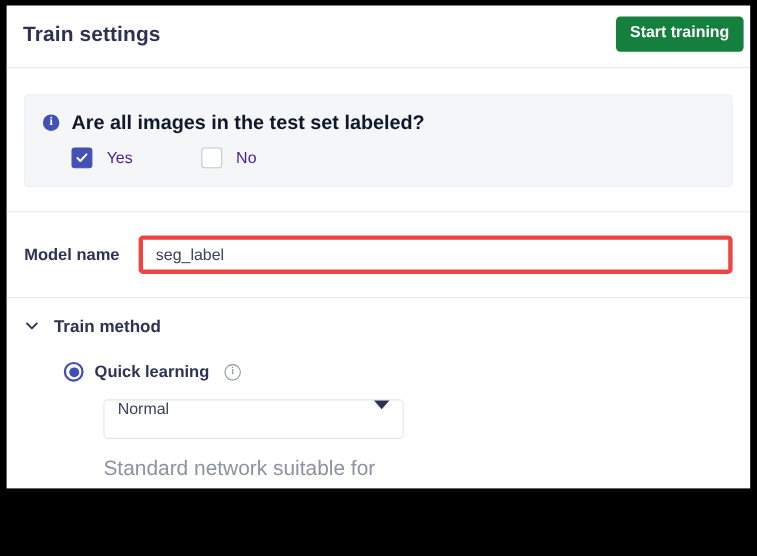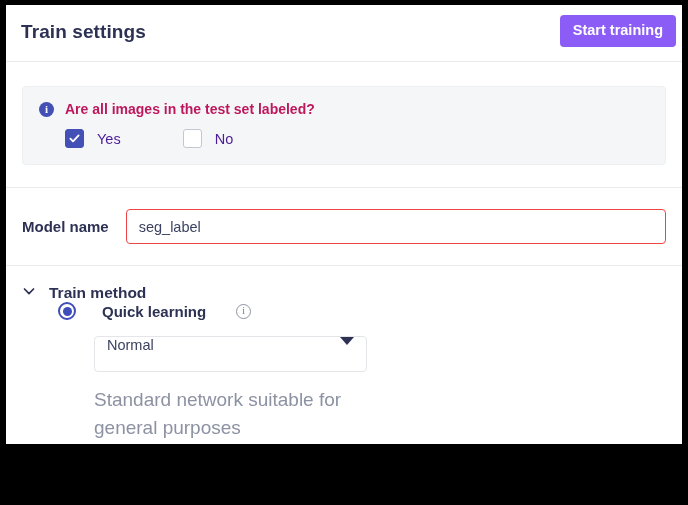--- a/index.html
+++ b/index.html
@@ -47,21 +47,21 @@
     font-size: 19px;
     font-weight: bold;
     color: #2d3254;
     letter-spacing: 0.1px;
     white-space: nowrap;
   }
   .start-training-btn {
     position: absolute;
     right: 6px;
     top: 10px;
-    background: #8b5cf6;
+    background: #15803d;
     color: #ffffff;
     font-size: 14.5px;
     font-weight: bold;
     border: none;
     border-radius: 4px;
     padding: 8px 13px 9px 13px;
     cursor: pointer;
     font-family: "Liberation Sans", sans-serif;
     line-height: 1;
     white-space: nowrap;
@@ -99,23 +99,23 @@
     font-size: 11px;
     font-weight: bold;
     font-family: "Liberation Serif", serif;
     display: flex;
     align-items: center;
     justify-content: center;
     flex: 0 0 auto;
     line-height: 1;
   }
   .infobox-question {
-    font-size: 14px;
-    font-weight: bold;
-    color: #be185d;
+    font-size: 18px;
+    font-weight: bold;
+    color: #0f172a;
     white-space: nowrap;
   }
   .choices {
     display: flex;
     align-items: center;
     margin-top: 12px;
     padding-left: 26px;
   }
   .choice {
     display: flex;
@@ -164,21 +164,21 @@
     font-size: 15px;
     font-weight: bold;
     color: #2d3254;
     white-space: nowrap;
     flex: 0 0 auto;
   }
   .text-input {
     margin-left: 17px;
     flex: 1 1 auto;
     height: 35px;
-    border: 1px solid #ef4444;
+    border: 4px solid #ef4444;
     border-radius: 4px;
     box-sizing: border-box;
     padding: 0 12px;
     font-size: 14.5px;
     color: #3b4260;
     background: #ffffff;
     font-family: "Liberation Sans", sans-serif;
     outline: none;
   }
 
@@ -202,21 +202,22 @@
   .section-title {
     font-size: 15.5px;
     font-weight: bold;
     color: #2d3254;
     white-space: nowrap;
   }
 
   .option-row {
     display: flex;
     align-items: center;
-    gap: 26px;
+    gap: 10px;
+    margin-top: 22px;
     padding-left: 36px;
   }
   .radio {
     width: 18px;
     height: 18px;
     border-radius: 50%;
     border: 2px solid #3f4db8;
     box-sizing: border-box;
     display: flex;
     align-items: center;

